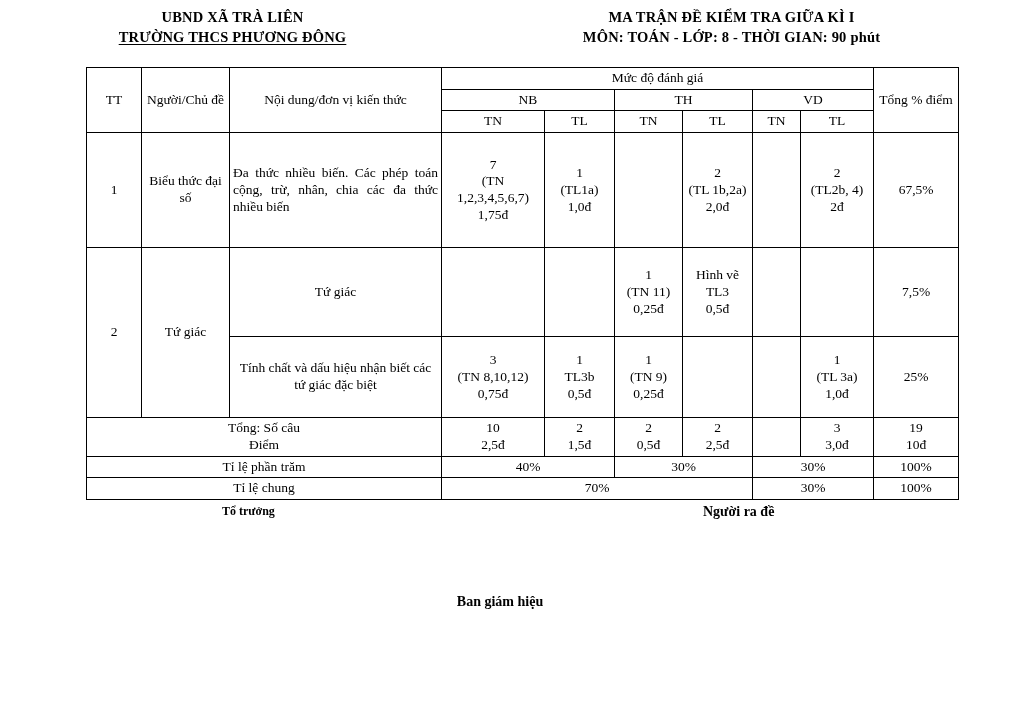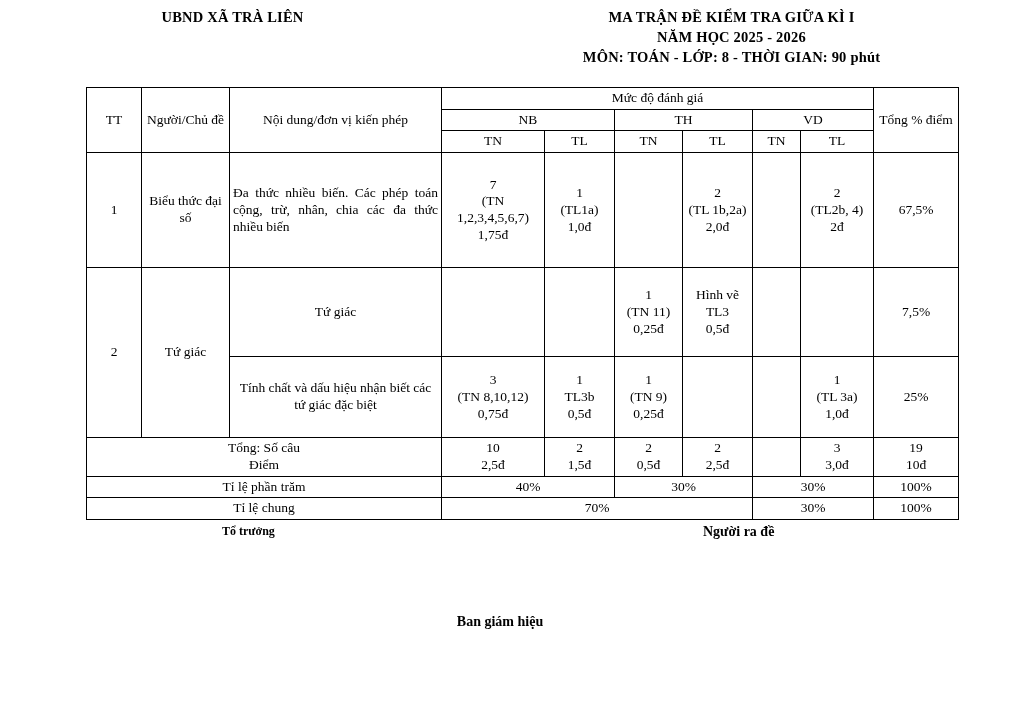--- a/index.html
+++ b/index.html
@@ -148,24 +148,24 @@
   }
 </style>
 </head>
 <body>
 
 <div class="page">
 
   <div class="letterhead">
     <div class="lh-left">
       <div class="line1">UBND XÃ TRÀ LIÊN</div>
+      <div class="line2">TRƯỜNG THCS PHƯƠNG ĐÔNG</div>
     </div>
     <div class="lh-right">
       <div>MA TRẬN ĐỀ KIỂM TRA GIỮA KÌ I</div>
-      <div>NĂM HỌC 2025 - 2026</div>
       <div>MÔN: TOÁN - LỚP: 8 - THỜI GIAN: 90 phút</div>
     </div>
   </div>
 
   <div class="table-wrap">
     <table class="matrix">
       <colgroup>
         <col class="c-tt">
           <col class="c-chuong">
           <col class="c-noidung">
@@ -174,21 +174,21 @@
         <col class="c-thtn">
           <col class="c-thtl">
         <col class="c-vdtn">
           <col class="c-vdtl">
         <col class="c-tong">
       </colgroup>
       <thead>
         <tr>
           <td class="hdr" rowspan="3">TT</td>
           <td class="hdr" rowspan="3">Người/Chủ đề</td>
-          <td class="hdr" rowspan="3">Nội dung/đơn vị kiến phép</td>
+          <td class="hdr" rowspan="3">Nội dung/đơn vị kiến thức</td>
           <td class="hdr" colspan="6">Mức độ đánh giá</td>
           <td class="hdr" rowspan="3">Tổng % điểm</td>
         </tr>
         <tr>
           <td class="hdr" colspan="2">NB</td>
           <td class="hdr" colspan="2">TH</td>
           <td class="hdr" colspan="2">VD</td>
         </tr>
         <tr>
           <td class="sub-hdr">TN</td>

